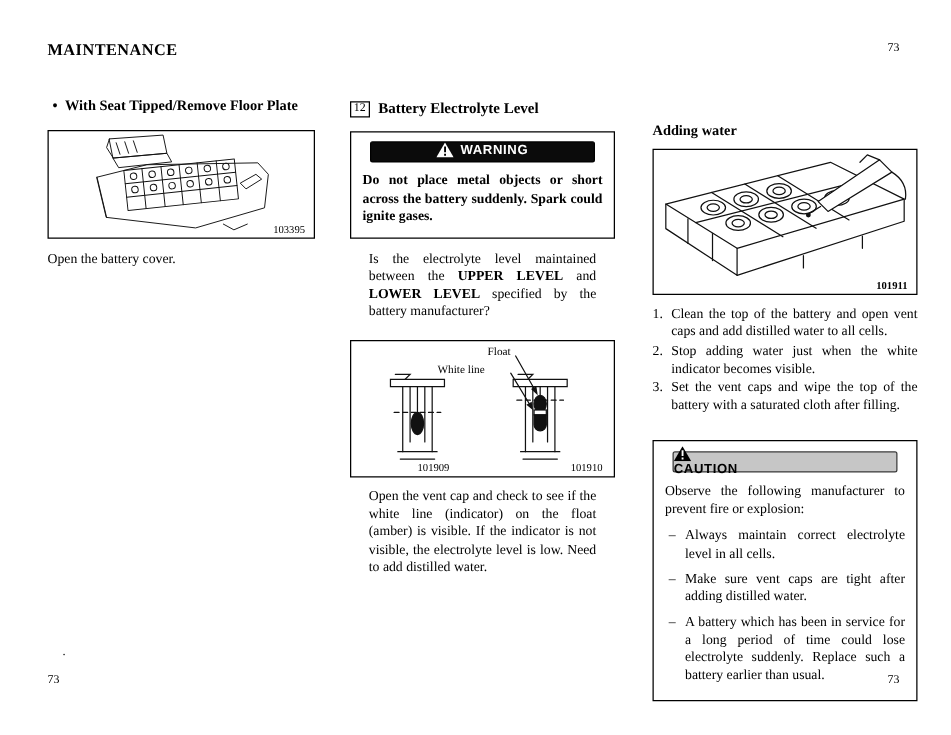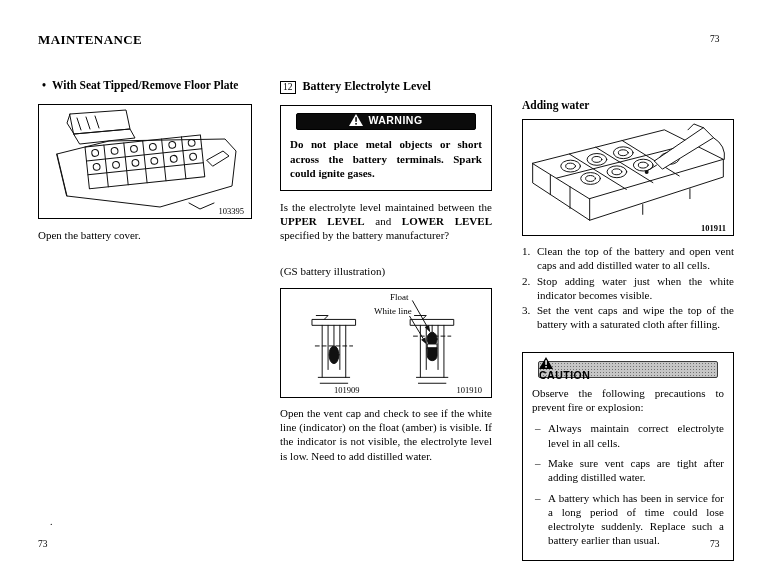--- a/index.html
+++ b/index.html
@@ -12,50 +12,50 @@
 
   .col{position:absolute;}
   .col-left{left:38px;top:79px;width:214px;}
   .col-mid{left:280px;top:79px;width:212px;}
   .col-right{left:522px;top:99px;width:212px;}
 
   .bullet-heading{font-size:11.5px;font-weight:700;display:flex;}
   .bullet{width:14px;flex:none;padding-left:4px;}
 
   .figbox{position:relative;border:1px solid #000;background:#fff;}
-  .fig-left{margin-top:13px;height:115px;}
+  .fig-left{margin-top:13px;height:87px;}
   .fig-mid{margin-top:9px;height:110px;}
   .fig-right{margin-top:8px;height:117px;font-weight:bold;}
   .figbox svg{display:block;width:100%;height:100%;}
   .fignum{position:absolute;font-size:8.5px;bottom:2px;right:6px;background:#fff;padding:0 1px;}
   .fignum-l{left:52px;right:auto;}
   .fignum-r{right:8px;}
   .figlabel{position:absolute;font-size:9px;background:#fff;padding:0 1px;line-height:1;}
   .label-float{left:108px;top:4px;}
-  .label-whiteline{left:92px;top:18px;}
+  .label-whiteline{left:68px;top:18px;}
 
   .caption{font-size:11px;margin:10px 0 0;}
 
   .sec-heading{display:flex;align-items:center;font-size:12px;font-weight:700;}
   .numbox{flex:none;border:1px solid #000;font-weight:400;font-size:9.5px;line-height:11px;
           padding:0 2px;margin-right:7px;margin-top:1px;}
 
   .alertbox{border:1px solid #000;padding:7px 9px 9px;background:#fff;}
   .warnbox{margin-top:11px;}
   .banner{display:flex;justify-content:center;width:180px;height:17px;margin:0 auto;
           font-family:"Liberation Sans","DejaVu Sans",sans-serif;font-weight:700;font-size:10.5px;
           letter-spacing:.5px;border-radius:2px;}
   .banner-warning{background:#0b0b0b;color:#fff;border:1px solid #000;}
   .banner-caution{background-color:#c6c6c6;
           background-image:radial-gradient(#707070 22%,rgba(0,0,0,0) 23%);
           background-size:3px 3px;color:#000;border:1px solid #3a3a3a;flex-direction:column;}
   .tri{margin-right:5px;flex:none;}
   .warn-text{font-size:11px;font-weight:700;line-height:1.32;margin:7px 0 0;text-align:justify;}
 
-  .body{font-size:11px;line-height:1.3;margin:0;text-align:justify;}
+  .body{font-size:11px;line-height:1.3;margin:15px;text-align:justify;}
   .q{margin-top:9px;}
   .gs{margin-top:22px;text-align:left;}
   .after-fig{margin-top:8px;}
 
   .right-heading{font-size:11.5px;font-weight:700;margin:0;}
   .steps{margin:8px 0 0;padding:0;list-style:none;font-size:11px;line-height:1.3;}
   .steps li{display:flex;margin-top:1px;}
   .steps .n{flex:none;width:15px;}
   .steps .t{flex:1;text-align:justify;}
 
@@ -141,28 +141,27 @@
 
     <div class="alertbox warnbox">
       <div class="banner banner-warning">
         <svg class="tri" width="14" height="12" viewBox="0 0 14 12">
           <path d="M7,0 L14,12 L0,12 Z" fill="#fff"></path>
           <rect x="6.3" y="3.2" width="1.5" height="4.6" fill="#000"></rect>
           <rect x="6.3" y="9" width="1.5" height="1.6" fill="#000"></rect>
         </svg>
         <span>WARNING</span>
       </div>
-      <p class="warn-text">Do not place metal objects or short across the battery terminals. Spark could ignite gases.</p>
+      <p class="warn-text">Do not place metal objects or short across the battery suddenly. Spark could ignite gases.</p>
     </div>
 
     <p class="body q">
       <span>Is the electrolyte level maintained between the </span><b>UPPER LEVEL</b><span> and </span><b>LOWER LEVEL</b><span> specified by the battery manufacturer?</span>
     </p>
 
-    <p class="body gs">(GS battery illustration)</p>
 
     <figure class="figbox fig-mid" style="margin:9px 0 0;">
       <svg viewBox="0 0 210 110">
         <g fill="none" stroke="#111" stroke-width="1" stroke-linecap="round">
 
           <path d="M30,31 h44 v6 h-44 z"></path>
           <path d="M34,27 h12 l-4,4"></path>
           <line x1="40" y1="37" x2="40" y2="90"></line>
           <line x1="64" y1="37" x2="64" y2="90"></line>
           <line x1="46" y1="37" x2="46" y2="82"></line>
@@ -267,21 +266,21 @@
 
     <div class="alertbox cautionbox">
       <div class="banner banner-caution">
         <svg class="tri" width="14" height="12" viewBox="0 0 14 12">
           <path d="M7,0 L14,12 L0,12 Z" fill="#000"></path>
           <rect x="6.3" y="3.2" width="1.5" height="4.6" fill="#fff"></rect>
           <rect x="6.3" y="9" width="1.5" height="1.6" fill="#fff"></rect>
         </svg>
         <span>CAUTION</span>
       </div>
-      <p class="caution-intro">Observe the following precautions to prevent fire or explosion:</p>
+      <p class="caution-intro">Observe the following manufacturer to prevent fire or explosion:</p>
       <ul class="dashes">
         <li>
           <span class="d">–</span>
           <span class="t">Always maintain correct electrolyte level in all cells.</span>
         </li>
         <li>
           <span class="d">–</span>
           <span class="t">Make sure vent caps are tight after adding distilled water.</span>
         </li>
         <li>

